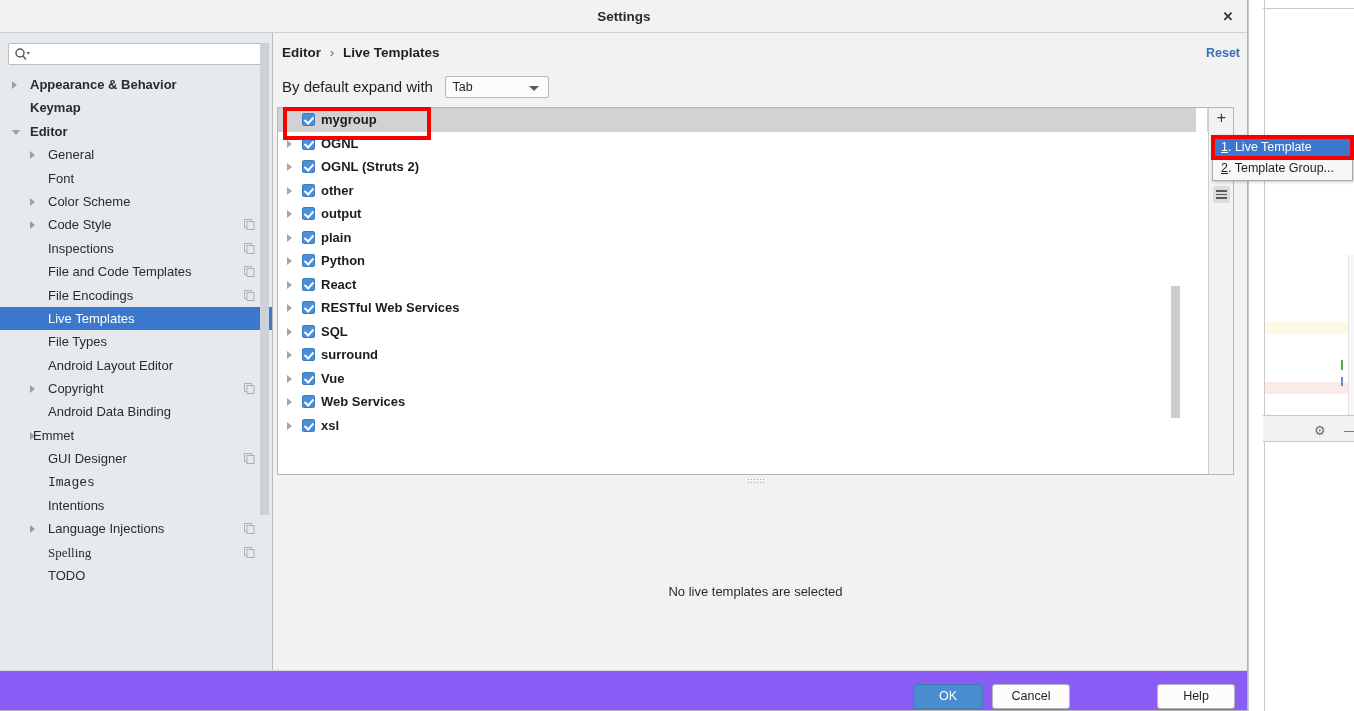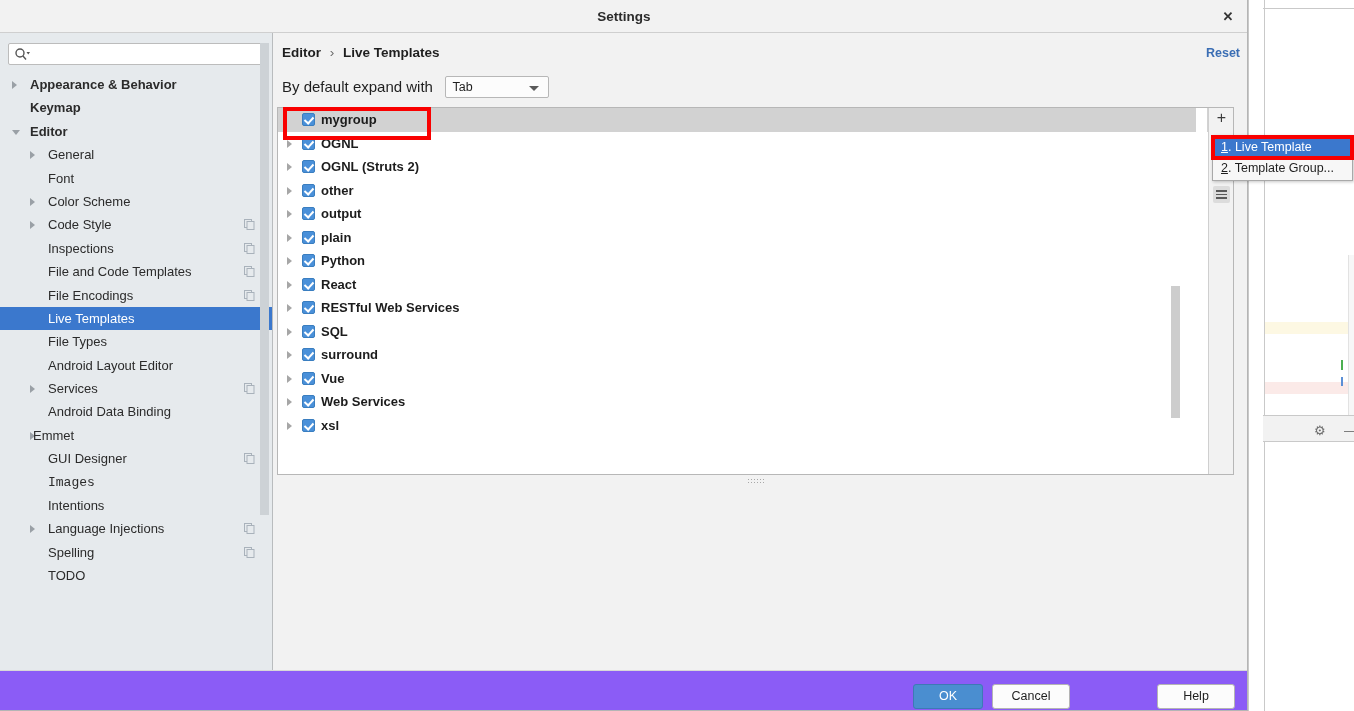--- a/index.html
+++ b/index.html
@@ -451,21 +451,21 @@
             <span class="label" style="left: 48px;">Live Templates</span>
           </div>
           <div class="tree-row">
             <span class="label" style="left: 48px;">File Types</span>
           </div>
           <div class="tree-row">
             <span class="label" style="left: 48px;">Android Layout Editor</span>
           </div>
           <div class="tree-row">
             <span class="arrow arrow-right" style="left: 30px;"></span>
-            <span class="label" style="left: 48px;">Services</span>
+            <span class="label" style="left: 48px;">Copyright</span>
             <svg class="copy-icon" viewBox="0 0 11 11">
               <rect x="0.5" y="0.5" width="7" height="8" fill="none" stroke="#a9b2bb"></rect>
               <rect x="3" y="2.5" width="7" height="8" fill="#e6eaed" stroke="#a9b2bb"></rect>
             </svg>
           </div>
           <div class="tree-row">
             <span class="label" style="left: 48px;">Android Data Binding</span>
           </div>
           <div class="tree-row">
             <span class="arrow arrow-right" style="left: 30px;"></span>
@@ -486,21 +486,21 @@
           </div>
           <div class="tree-row">
             <span class="arrow arrow-right" style="left: 30px;"></span>
             <span class="label" style="left: 48px;">Language Injections</span>
             <svg class="copy-icon" viewBox="0 0 11 11">
               <rect x="0.5" y="0.5" width="7" height="8" fill="none" stroke="#a9b2bb"></rect>
               <rect x="3" y="2.5" width="7" height="8" fill="#e6eaed" stroke="#a9b2bb"></rect>
             </svg>
           </div>
           <div class="tree-row">
-            <span class="label" style="left: 48px;">Spelling</span>
+            <span class="label" style="left: 48px; font-family: Liberation Serif, serif;">Spelling</span>
             <svg class="copy-icon" viewBox="0 0 11 11">
               <rect x="0.5" y="0.5" width="7" height="8" fill="none" stroke="#a9b2bb"></rect>
               <rect x="3" y="2.5" width="7" height="8" fill="#e6eaed" stroke="#a9b2bb"></rect>
             </svg>
           </div>
           <div class="tree-row">
             <span class="label" style="left: 48px;">TODO</span>
           </div>
         </div>
 
@@ -626,20 +626,23 @@
             <i></i>
           <i></i>
             <i></i>
             <i></i>
             <i></i>
             <i></i>
             <i></i>
         </div>
       </div>
 
+      <div id="detail-pane">
+        <div id="empty-msg">No live templates are selected</div>
+      </div>
 
     </div>
   </div>
 
   <div id="dialog-footer">
     <div class="dlg-btn" id="btn-ok">OK</div>
     <div class="dlg-btn" id="btn-cancel">Cancel</div>
     <div class="dlg-btn" id="btn-apply">Apply</div>
     <div class="dlg-btn" id="btn-help">Help</div>
   </div>

